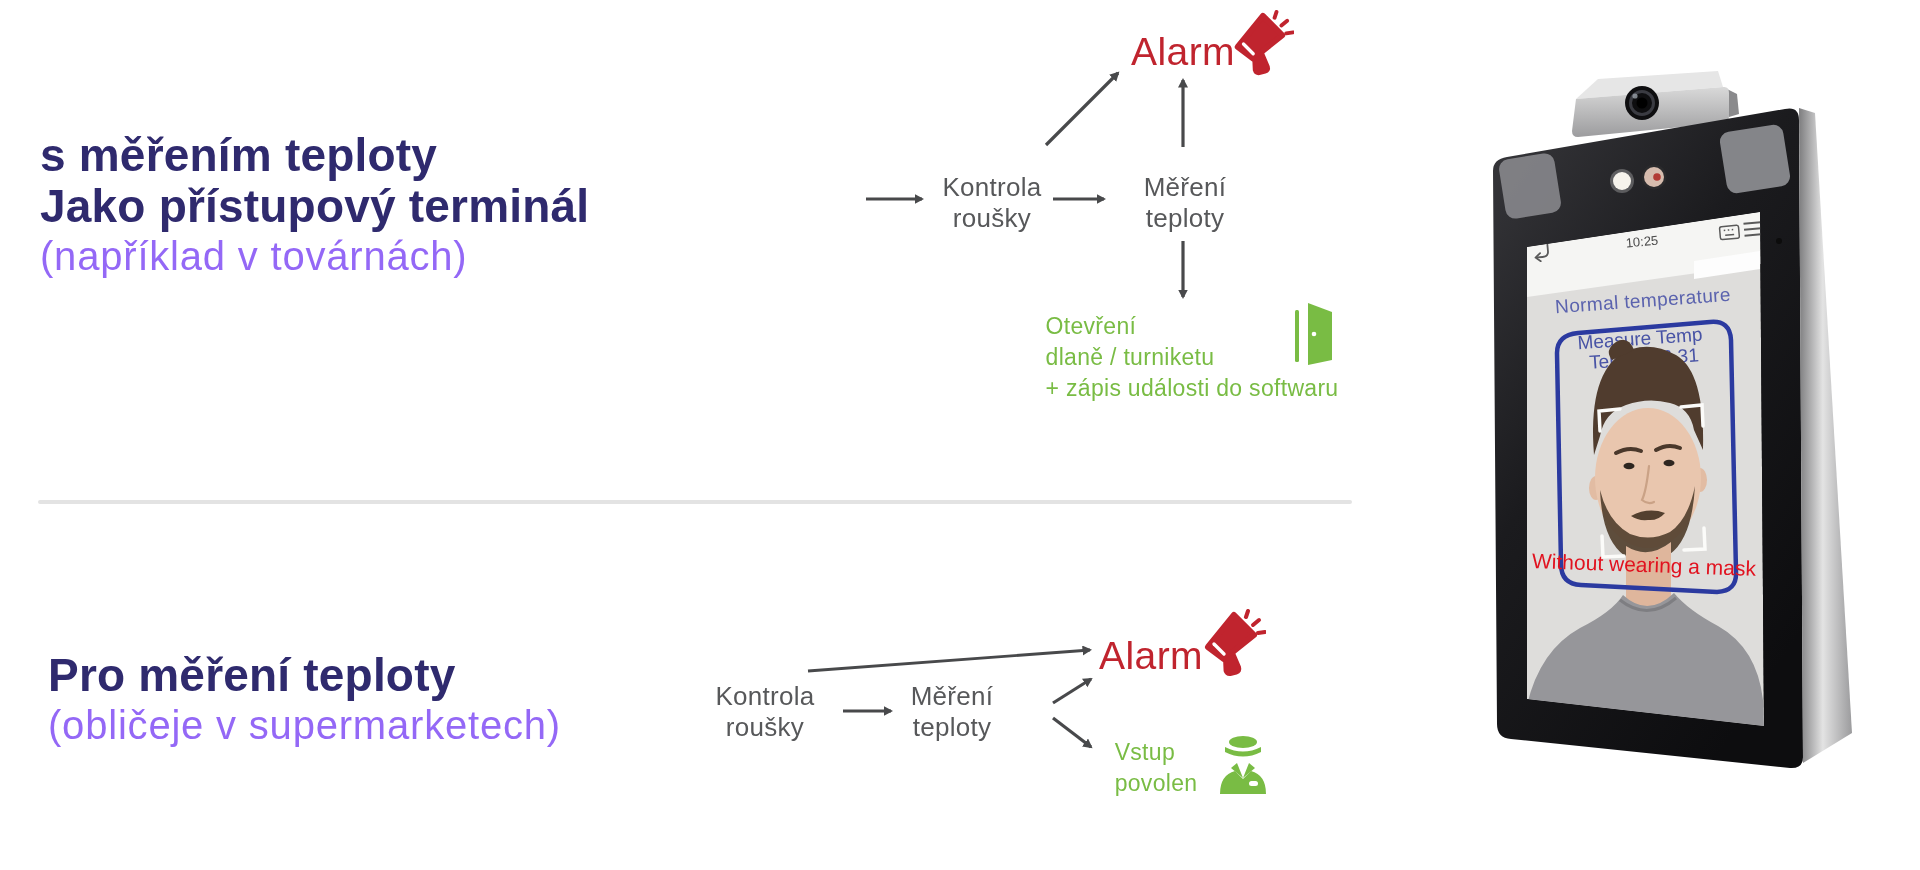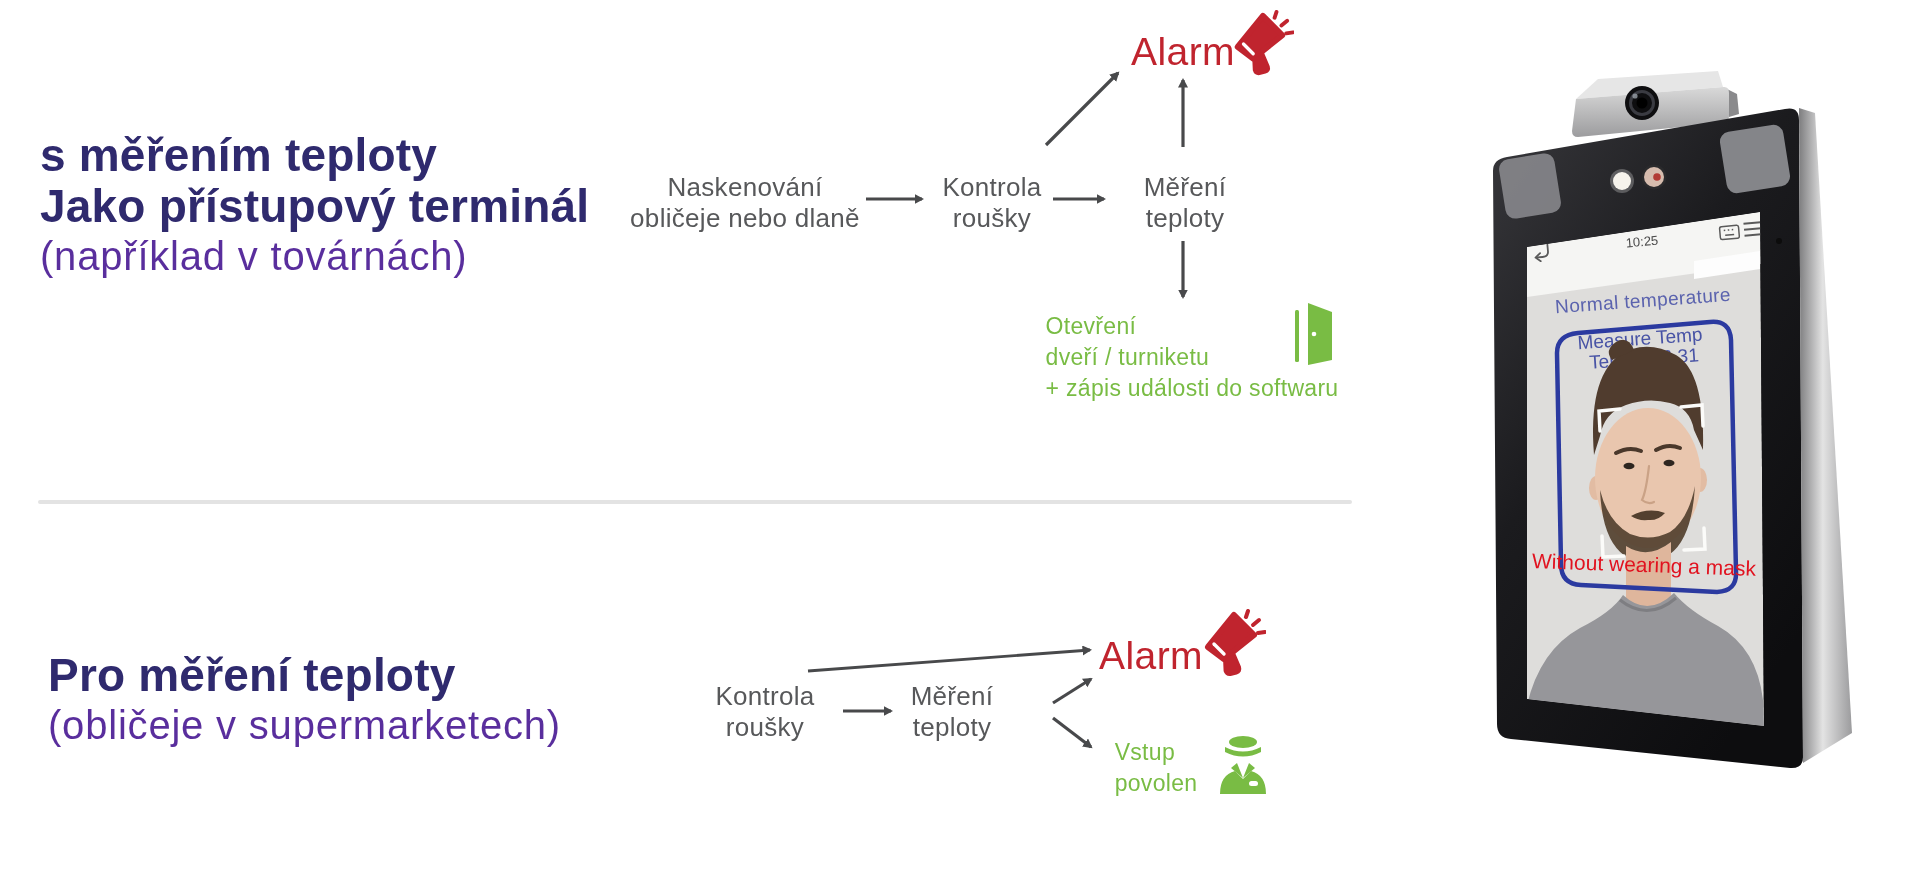--- a/index.html
+++ b/index.html
@@ -3,21 +3,21 @@
 <meta charset="utf-8">
 <style>
   html,body{margin:0;padding:0;background:#ffffff;}
   .canvas{
     position:relative;width:1920px;height:870px;overflow:hidden;background:#ffffff;
     font-family:"Liberation Sans","DejaVu Sans",sans-serif;
   }
   
   .title-block{position:absolute;left:40px;color:#2f2a6e;}
   .h-bold{font-size:46px;font-weight:700;line-height:51px;letter-spacing:0.2px;color:#2f2a6e;}
-  .h-light{font-size:40px;font-weight:400;line-height:48px;letter-spacing:0.8px;color:#4c1d95;opacity:0.92;}
+  .h-light{font-size:40px;font-weight:400;line-height:48px;letter-spacing:0.8px;color:#8b5cf6;opacity:0.92;}
   
   .node{
     position:absolute;transform:translate(-50%,-50%);text-align:center;
     font-size:26px;line-height:31px;color:#57585a;white-space:nowrap;letter-spacing:0.3px;
   }
   .alarm-label{
     position:absolute;transform:translate(-50%,-50%);
     font-size:39px;color:#c0242e;letter-spacing:0.4px;white-space:nowrap;
   }
   .green-block{
@@ -90,41 +90,37 @@
       <line x1="1046" y1="145" x2="1118" y2="73" marker-end="url(#arr)"></line>
       <line x1="1183" y1="147" x2="1183" y2="80" marker-end="url(#arr)"></line>
       <line x1="1183" y1="241" x2="1183" y2="297" marker-end="url(#arr)"></line>
       <line x1="843" y1="711" x2="891" y2="711" marker-end="url(#arr)"></line>
       <line x1="808" y1="671" x2="1090" y2="650" marker-end="url(#arr)" stroke-width="2.8"></line>
       <line x1="1053" y1="703" x2="1091" y2="679" marker-end="url(#arr)"></line>
       <line x1="1053" y1="718" x2="1091" y2="747" marker-end="url(#arr)"></line>
     </g>
   </svg>
 
-  <div class="node" style="left:745px;top:203px;">
-    <div>Naskenování</div>
-    <div>obličeje nebo dlaně</div>
-  </div>
   <div class="node" style="left:992px;top:203px;">
     <div>Kontrola</div>
     <div>roušky</div>
   </div>
   <div class="node" style="left:1185px;top:203px;">
     <div>Měření</div>
     <div>teploty</div>
   </div>
 
   <div class="alarm-label" style="left:1183px;top:52px;">Alarm</div>
   <svg class="icon-svg" style="left:1226px;top:8px;width:68px;height:72px;" viewBox="0 0 70 70">
     <use href="#megaphone"></use>
   </svg>
 
   <div class="green-block" style="left:1192px;top:311px;">
     <div>Otevření</div>
-    <div>dveří / turniketu</div>
+    <div>dlaně / turniketu</div>
     <div>+ zápis události do softwaru</div>
   </div>
   <svg class="icon-svg" style="left:1294px;top:303px;width:44px;height:66px;" viewBox="0 0 44 66">
     <use href="#door-open"></use>
   </svg>
 
   <div class="divider"></div>
 
   <div class="node" style="left:765px;top:712px;">
     <div>Kontrola</div>

